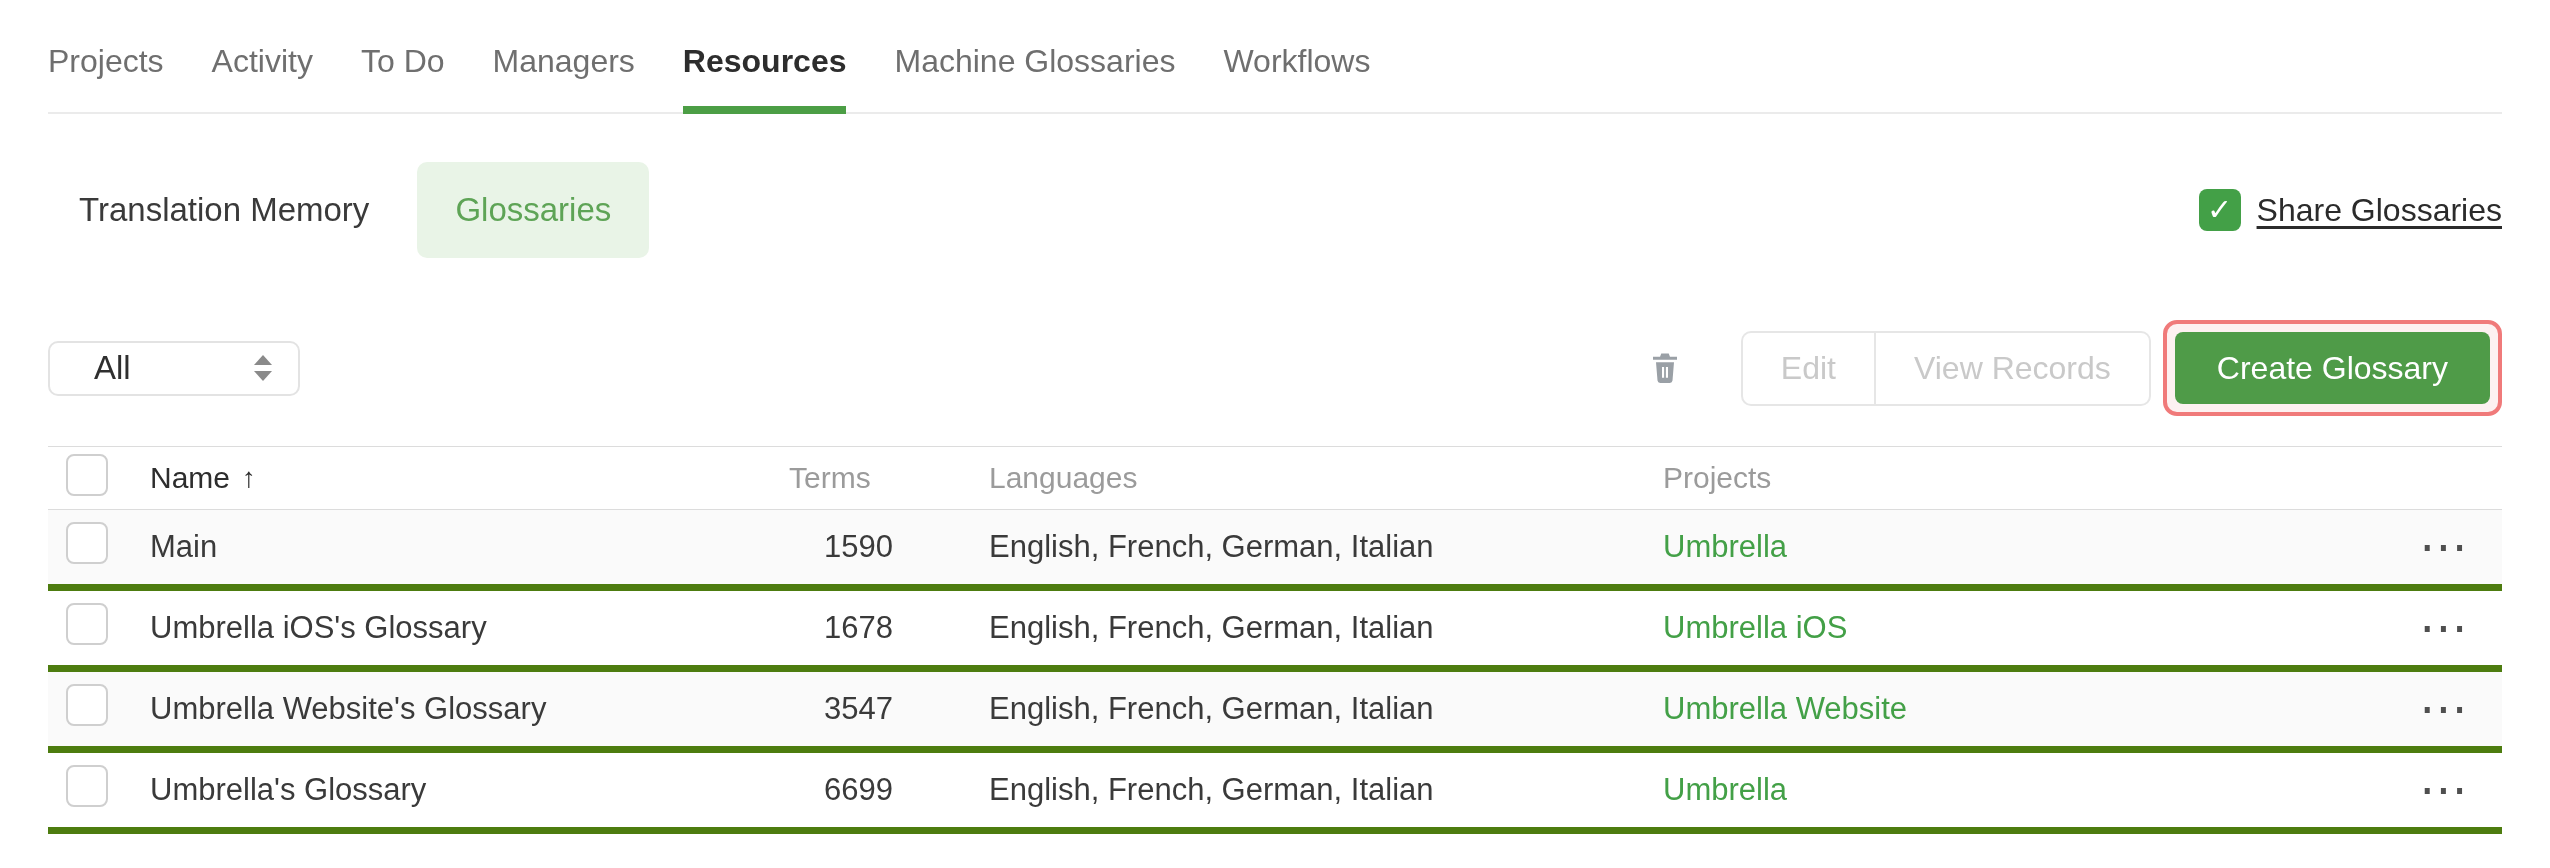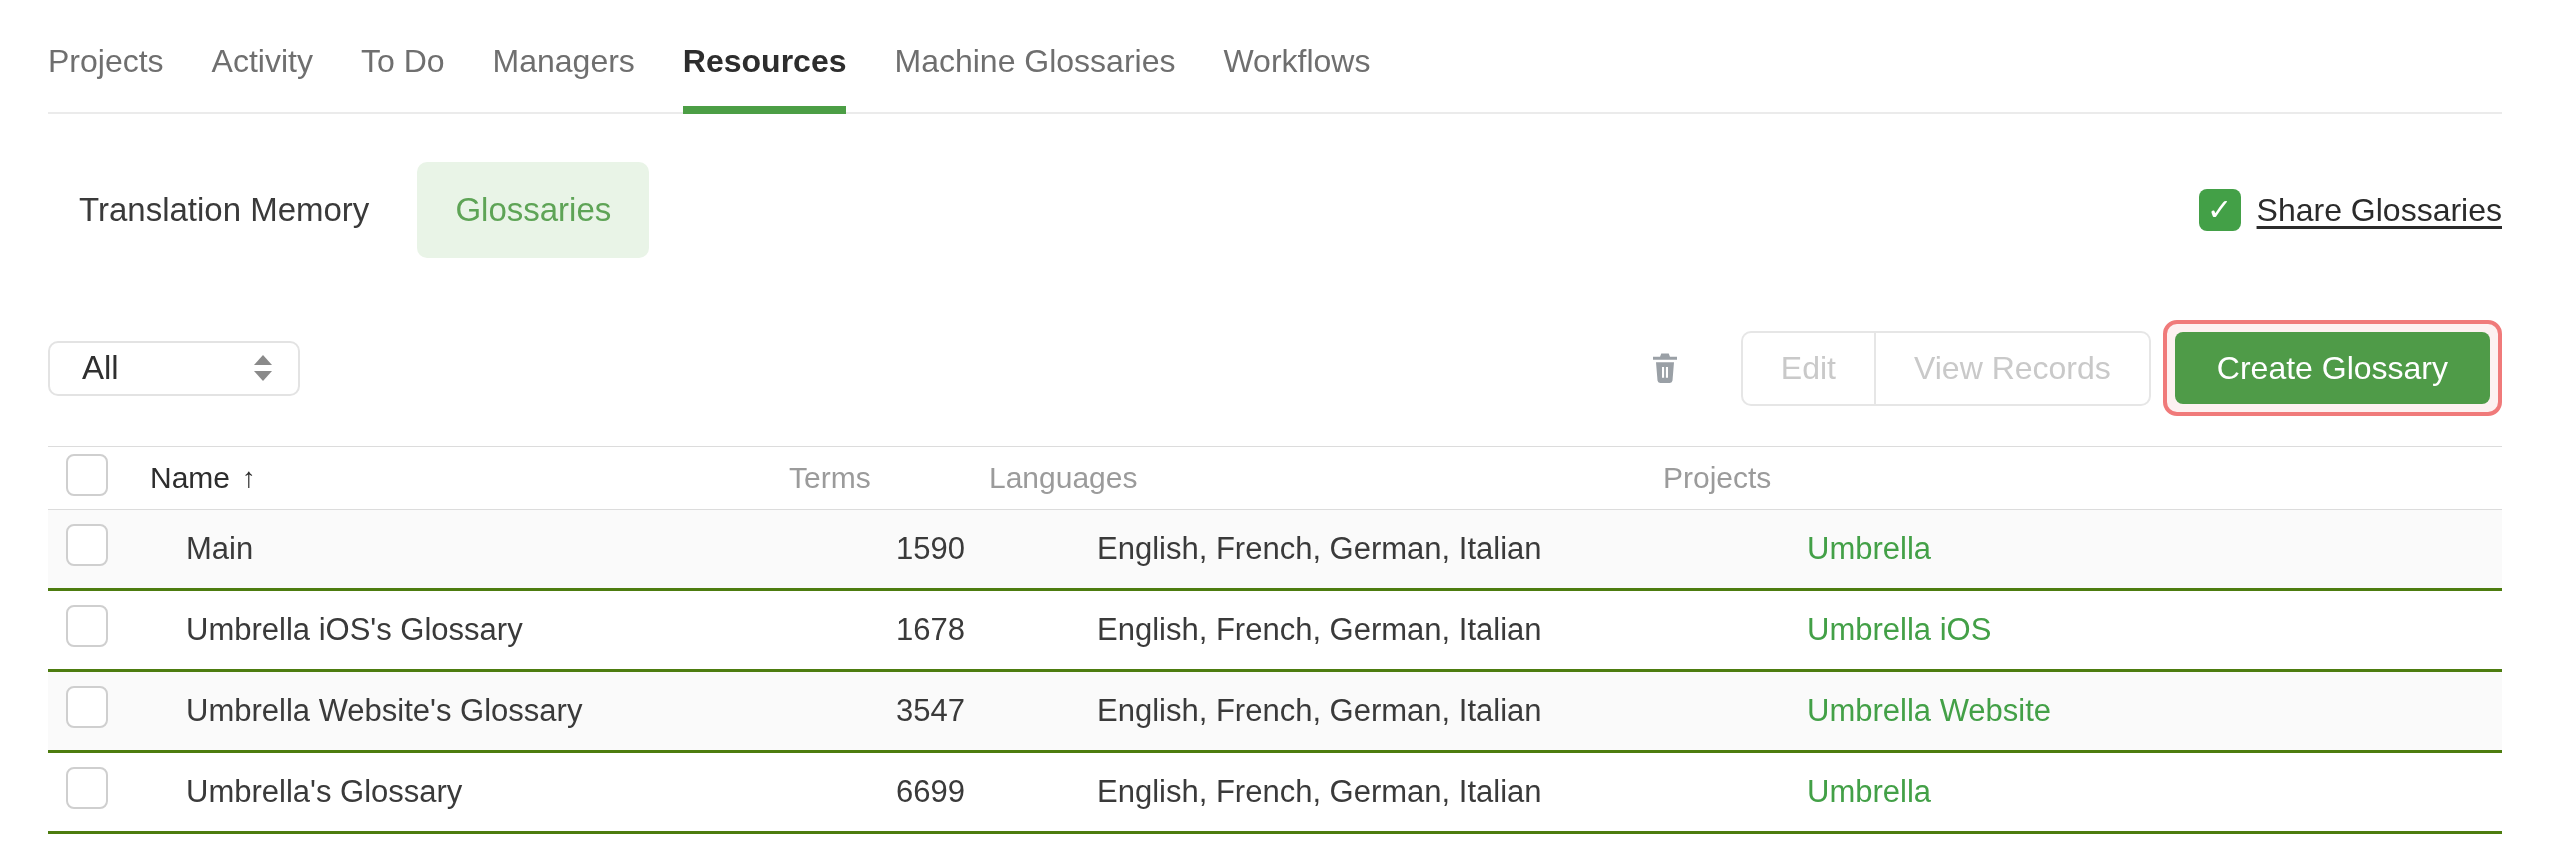--- a/index.html
+++ b/index.html
@@ -16,40 +16,40 @@
   
   .subnav { margin-top: 48px; display: flex; align-items: center; padding-left: 31px; }
   .subtab { font-size: 33px; color: #3a3a3a; margin-right: 48px; cursor: pointer; white-space: nowrap; }
   .subtab.active { background: #e9f4e7; color: #5ea456; padding: 0 38px; height: 96px; display: inline-flex; align-items: center; border-radius: 10px; margin-right: 0; }
   .share { margin-left: auto; display: flex; align-items: center; gap: 16px; cursor: pointer; }
   .share-checkbox { width: 42px; height: 42px; background: #43a047; border-radius: 8px; display: flex; align-items: center; justify-content: center; color: #ffffff; font-size: 30px; font-weight: 700; line-height: 1; }
   .share-label { font-size: 32px; color: #2b2b2b; text-decoration: underline; text-underline-offset: 5px; }
 
   
   .toolbar { margin-top: 62px; display: flex; align-items: center; }
-  .select { width: 252px; height: 55px; border: 2px solid #e3e3e3; border-radius: 10px; background: #fff; display: flex; align-items: center; justify-content: space-between; padding: 0 26px 0 32px; font-size: 33px; color: #2f2f2f; cursor: pointer; }
+  .select { width: 252px; height: 55px; border: 2px solid #e3e3e3; border-radius: 10px; background: #fff; display: flex; align-items: center; justify-content: space-between; padding: 0 26px 0 44px; font-size: 33px; color: #2f2f2f; cursor: pointer; }
   .stepper { display: inline-flex; flex-direction: column; gap: 6px; }
   .stepper .up { width: 0; height: 0; border-left: 9px solid transparent; border-right: 9px solid transparent; border-bottom: 10px solid #8a8a8a; }
   .stepper .down { width: 0; height: 0; border-left: 9px solid transparent; border-right: 9px solid transparent; border-top: 10px solid #8a8a8a; }
   .toolbar-right { margin-left: auto; display: flex; align-items: center; }
   .trash-btn { margin-right: 58px; display: flex; align-items: center; cursor: pointer; background: none; border: none; }
   .btn-group { display: flex; }
   .btn { height: 75px; padding: 0 38px; background: #fff; border: 2px solid #e6e6e6; font-size: 32px; color: #c9c9c9; display: flex; align-items: center; font-family: inherit; cursor: default; white-space: nowrap; }
   .btn.first { border-radius: 10px 0 0 10px; border-right: none; text-align: right; }
   .btn.last { border-radius: 0 10px 10px 0; }
   .highlight-box { margin-left: 12px; border: 4px solid #f07a7a; border-radius: 14px; padding: 8px; background: #fdf1f1; }
   .btn-primary { height: 72px; padding: 0 42px; background: #4f9b48; color: #ffffff; font-size: 32px; border-radius: 8px; display: flex; align-items: center; border: none; cursor: pointer; font-family: inherit; white-space: nowrap; }
 
   
   .table { margin-top: 30px; }
   .thead, .trow { display: grid; grid-template-columns: 102px 639px 200px 674px 723px 1fr; align-items: center; }
   .thead { height: 64px; border-top: 1px solid #dcdcdc; border-bottom: 1px solid #dcdcdc; font-size: 30px; color: #9b9b9b; }
   .th-name { color: #2d2d2d; display: flex; align-items: center; gap: 12px; cursor: pointer; }
   .sort-arrow { color: #2d2d2d; font-size: 28px; }
-  .trow { height: 81px; border-bottom: 3px solid #4d7c0f; font-size: 31px; gap: 36px; }
+  .trow { height: 81px; border-bottom: 7px solid #4d7c0f; font-size: 31px; }
   .tbody .trow:nth-child(odd) { background: #fafafa; }
   .cell-check { padding-left: 18px; }
   .checkbox { width: 42px; height: 42px; border: 2px solid #cfcfcf; border-radius: 8px; background: #ffffff; display: inline-block; cursor: pointer; }
   .cell-terms { text-align: right; padding-right: 96px; }
   .cell-project a { color: #43a047; text-decoration: none; cursor: pointer; }
   .cell-actions { text-align: center; }
   .ellipsis { font-size: 48px; color: #4f4f4f; line-height: 1; cursor: pointer; letter-spacing: 2px; }
 </style>
 </head>
 <body>

